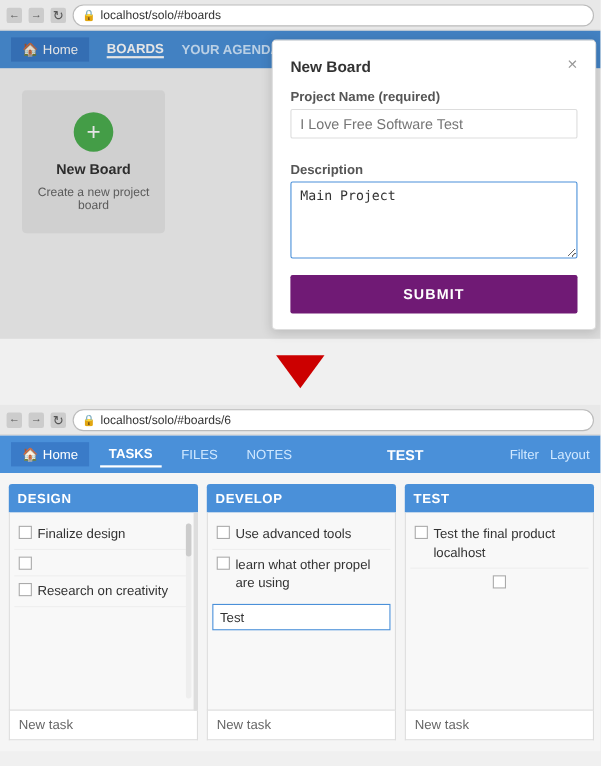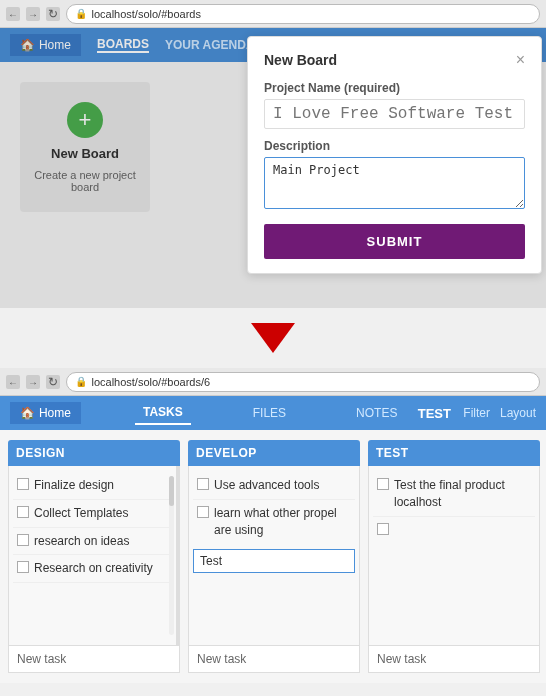--- a/index.html
+++ b/index.html
@@ -126,34 +126,33 @@
     }
     .form-label {
       font-size: 12px; font-weight: bold; color: #555;
       margin-bottom: 4px; display: block;
     }
     .form-input {
       width: 100%;
       border: 1px solid #ddd;
       border-radius: 2px;
       padding: 5px 8px;
-      font-size: 16px;
+      font-size: 13px;
       color: #aaa;
-      margin-bottom: 10px;
-      font-family: Liberation Mono, monospace;
+      margin-bottom: 21px;
     }
     .form-textarea {
       width: 100%;
       border: 1px solid #4a90d9;
       border-radius: 2px;
       padding: 5px 8px;
       font-size: 12px;
       color: #333;
       resize: vertical;
-      height: 52px;
+      height: 70px;
       margin-bottom: 12px;
     }
     .submit-btn {
       width: 100%;
       background: #701a75;
       color: white;
       border: none;
       padding: 10px;
       font-size: 13px;
       font-weight: bold;
@@ -202,21 +201,20 @@
     .board-title-nav { color: white; font-size: 13px; font-weight: bold; }
     .board-nav-right {
       display: flex; gap: 10px;
     }
     .board-nav-right span { color: #d0e8ff; font-size: 12px; cursor: pointer; }
     .board-tab {
       color: #d0e8ff;
       font-size: 12px;
       padding: 4px 8px;
       cursor: pointer;
-      margin-left: 44px;
     }
     .board-tab.active {
       color: white;
       font-weight: bold;
       border-bottom: 2px solid white;
     }
 
     
     .columns-area {
       display: flex;
@@ -256,21 +254,21 @@
 
     .task-item {
       display: flex;
       align-items: flex-start;
       gap: 5px;
       padding: 5px 4px;
       border-bottom: 1px solid #eee;
       font-size: 12px;
       color: #333;
     }
-    .task-item:last-of-type { border-bottom: none; }
+    .task-item:last-of-type { border-bottom: none; justify-content: center; }
     .task-checkbox {
       width: 12px; height: 12px;
       border: 1px solid #aaa;
       margin-top: 1px;
       flex-shrink: 0;
       cursor: pointer;
       background: white;
     }
     .task-text { flex: 1; line-height: 1.4; }
 
@@ -381,25 +379,20 @@
 
     <div class="column">
       <div class="column-header col-design">DESIGN</div>
       <div class="column-body col-design-body">
         <div class="task-item">
           <div class="task-checkbox"></div>
           <span class="task-text">Finalize design</span>
         </div>
         <div class="task-item">
           <div class="task-checkbox"></div>
-          <span class="task-text">Collect Templates</span>
-        </div>
-        <div class="task-item">
-          <div class="task-checkbox"></div>
-          <span class="task-text">research on ideas</span>
         </div>
         <div class="task-item">
           <div class="task-checkbox"></div>
           <span class="task-text">Research on creativity</span>
         </div>
         <div style="position:absolute;right:2px;top:10px;bottom:10px;width:5px;background:#eee;border-radius:3px;">
           <div style="width:5px;height:30px;background:#ccc;border-radius:3px;"></div>
         </div>
       </div>
       <div class="new-task-bar">New task</div>

